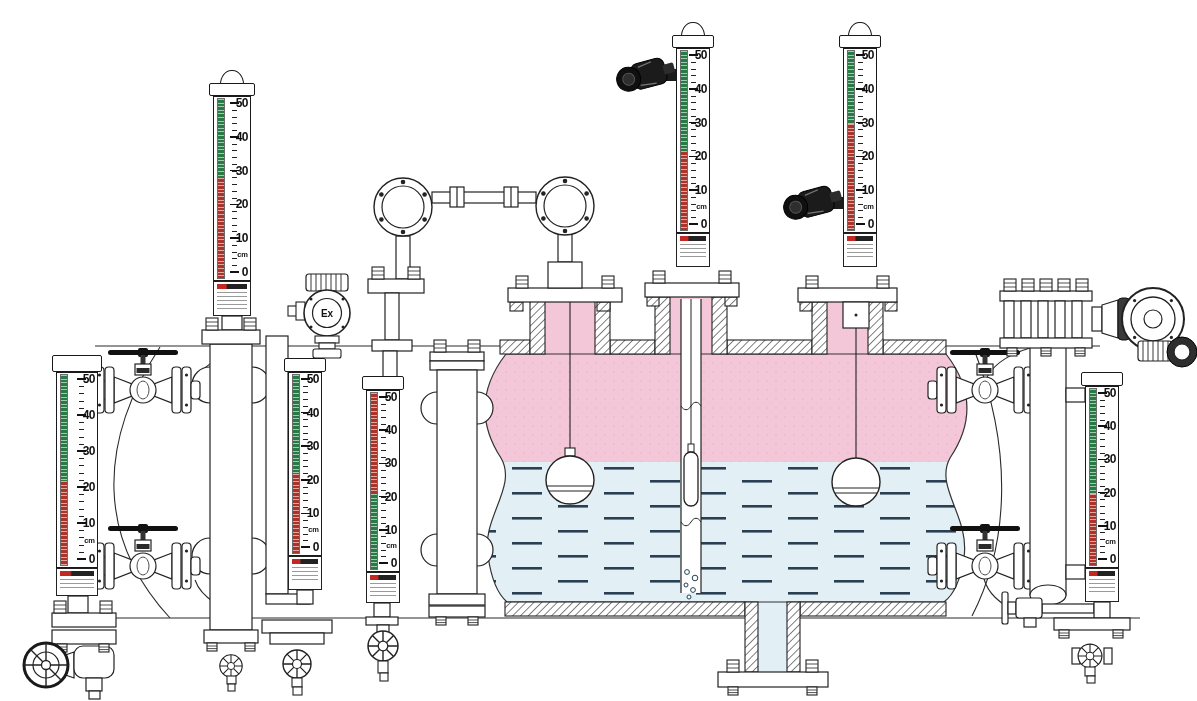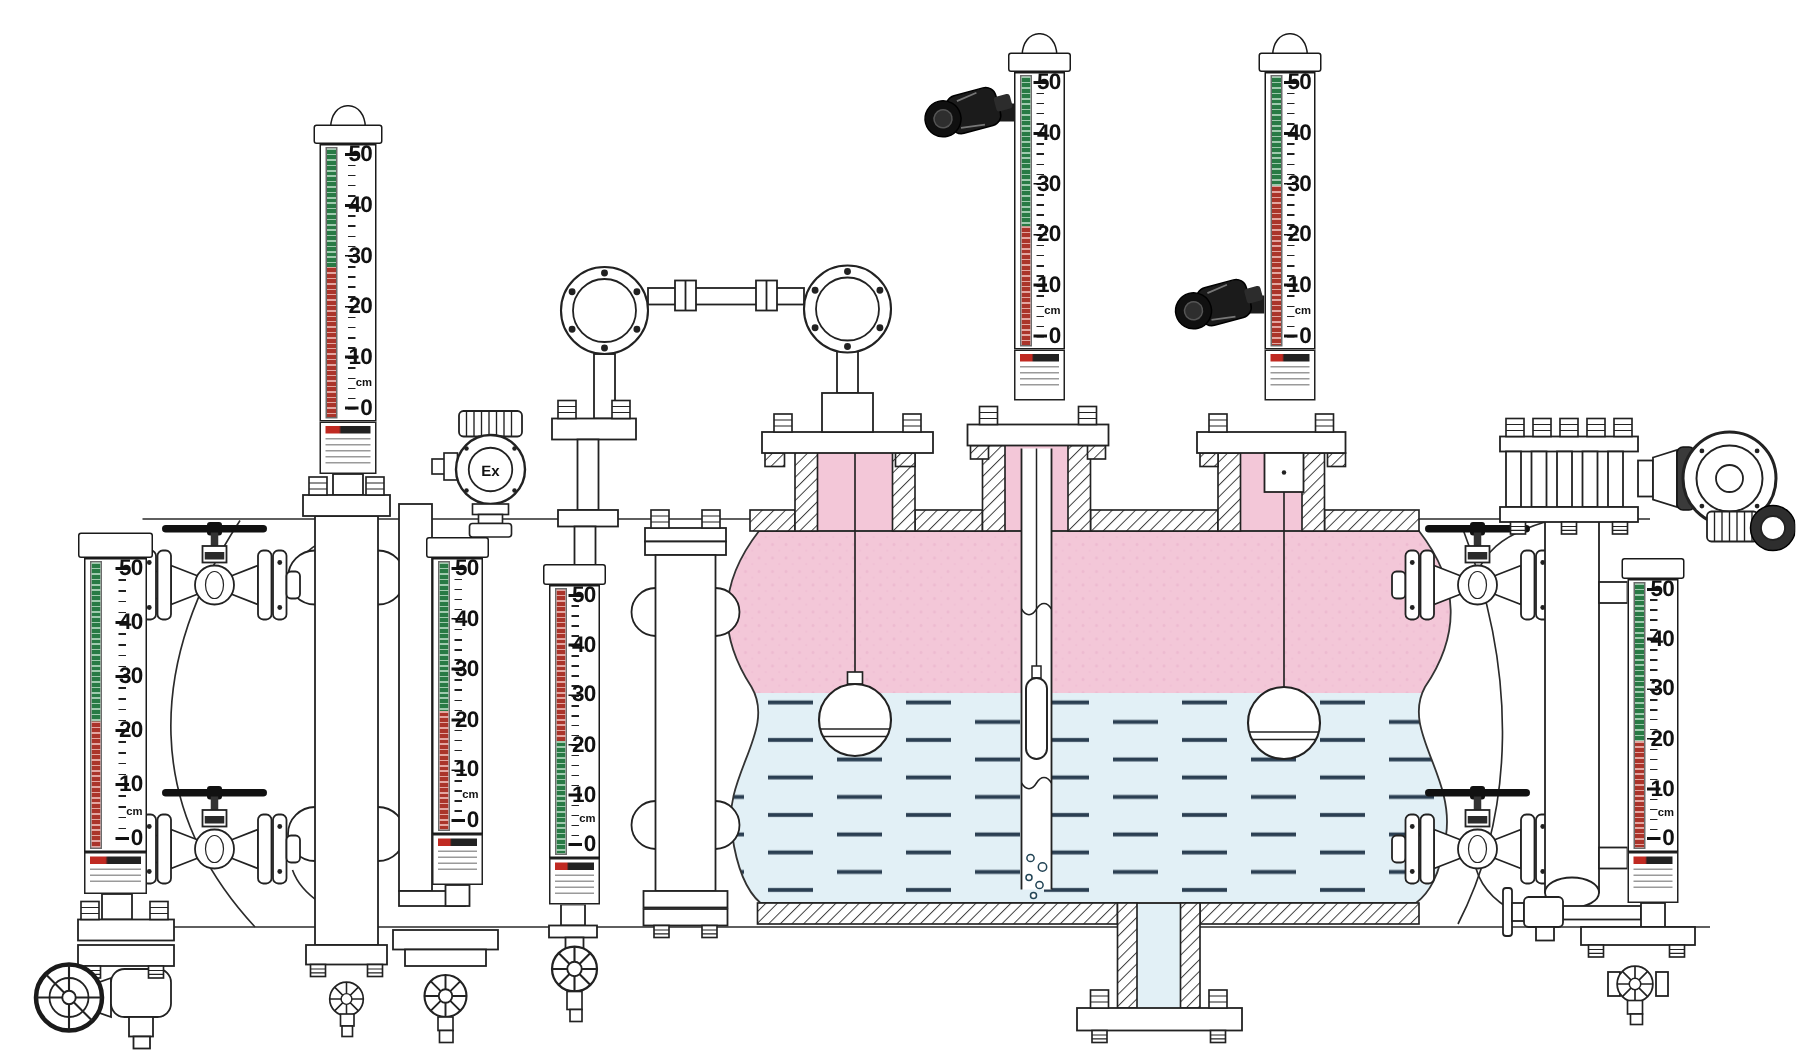--- a/index.html
+++ b/index.html
@@ -10,21 +10,21 @@
   .gauge{position:absolute}
   .gdome{position:absolute;background:#fff;border:1.6px solid #1a1a1a;
          border-radius:50% 50% 10% 10% / 95% 95% 10% 10%;box-sizing:border-box}
   .gcap{position:absolute;background:#fff;border:1.6px solid #1a1a1a;border-radius:2px;box-sizing:border-box}
   .gbody{position:absolute;background:#fff;border:1.6px solid #1a1a1a;box-sizing:border-box}
   .gstrip{position:absolute;left:3px;top:1px;bottom:1px;width:8px;border:1px solid #6b6b6b;box-sizing:border-box;overflow:hidden}
   .gseg{position:absolute;left:0;width:100%;
         background-image:repeating-linear-gradient(to bottom,rgba(255,255,255,.55) 0 1px,rgba(0,0,0,0.12) 1px 3.6px)}
   .gminor{position:absolute}
   .gtick{position:absolute;height:1.7px;background:#111}
-  .gnum{position:absolute;right:2px;transform:translateY(-50%);font-size:15px;font-weight:bold;color:#111;letter-spacing:-.5px;line-height:1}
+  .gnum{position:absolute;right:2px;transform:translateY(-50%);font-size:12px;font-weight:bold;color:#111;letter-spacing:-.5px;line-height:1}
   .gunit{position:absolute;right:2px;transform:translateY(-50%);font-size:7.5px;font-weight:bold;color:#111;line-height:1}
   .plate{position:absolute;background:#fff;border:1.3px solid #222;box-sizing:border-box;overflow:hidden}
   .plate .hdr{height:5px;margin:2px 3px 1px}
   .plate .ln{height:1px;background:#9a9a9a;margin:3px 3px 0}
 </style>
 </head>
 <body>
 
 <div class="stage">
 <svg width="1197" height="701" viewBox="0 0 1197 701">

